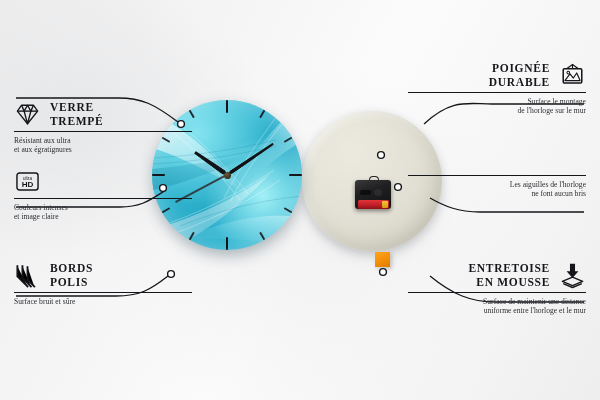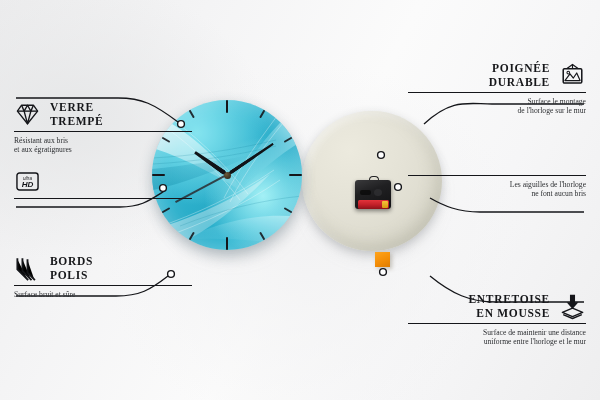--- a/index.html
+++ b/index.html
@@ -80,21 +80,21 @@
   .lab-title{
     font-family:"Liberation Serif",serif;font-weight:700;
     font-size:11.5px;line-height:13.5px;letter-spacing:.7px;color:#16171a;
     text-transform:uppercase;white-space:pre-line;
   }
   .lab-rule{height:1.4px;background:#15161a;margin:3px 0 3.5px;width:100%;}
   .lab-sub{
     font-family:"Liberation Serif",serif;font-size:7.6px;line-height:9.6px;
     color:#2c2e31;white-space:pre-line;
   }
-  .ico{flex:0 0 auto;width:27px;height:27px;display:block;font-style:italic;}
+  .ico{flex:0 0 auto;width:27px;height:27px;display:block;}
   .ico svg{display:block;width:27px;height:27px;}
 </style>
 </head>
 <body>
 
 <div id="stage">
 
   <div class="clock-shadow" style="left:300px;top:125px;width:146px;height:140px;"></div>
   <div class="clock-shadow" style="left:154px;top:118px;width:154px;height:148px;"></div>
 
@@ -220,38 +220,40 @@
               <path d="M4,12 L28,12"></path>
           <path d="M9,5 L12,12 L16,27 L20,12 L23,5"></path>
               <path d="M12,12 L16,5 L20,12"></path>
         </g>
           </svg>
       </span>
       <span class="lab-title">VERRE
 TREMPÉ</span>
     </div>
     <div class="lab-rule"></div>
-    <div class="lab-sub">Résistant aux bris
+    <div class="lab-sub">Résistant aux ultra
 et aux égratignures</div>
   </div>
 
   <div class="label left" style="top:168px;">
     <div class="lab-head">
       <span class="ico">
         <svg viewBox="0 0 32 32">
           <rect x="3.5" y="6" width="25" height="20" rx="3" fill="none" stroke="#15161a" stroke-width="1.7"></rect>
           <text x="16" y="14.2" text-anchor="middle" font-family="Liberation Sans, sans-serif" font-size="5.4" fill="#15161a">ultra</text>
           <text x="16" y="23" text-anchor="middle" font-family="Liberation Sans, sans-serif" font-size="9.6" font-weight="bold" fill="#15161a">HD</text>
         </svg>
       </span>
     </div>
     <div class="lab-rule"></div>
-  </div>
-
-  <div class="label left" style="top:255px;">
+    <div class="lab-sub">Couleurs intenses
+et image claire</div>
+  </div>
+
+  <div class="label left" style="top:262px;">
     <div class="lab-head">
       <span class="ico">
         <svg viewBox="0 0 32 32">
             <g stroke="#15161a" stroke-width="2.2" stroke-linecap="square">
           <path d="M4,5 L4,17 L16,29"></path>
               <path d="M10,5 L10,19 L20,29"></path>
               <path d="M16,6 L16,21 L24,29"></path>
         </g>
           </svg>
       </span>
@@ -280,21 +282,21 @@
     <div class="lab-sub">Surface le montage
 de l'horloge sur le mur</div>
   </div>
 
   <div class="label right" style="top:172px;">
     <div class="lab-rule"></div>
     <div class="lab-sub">Les aiguilles de l'horloge
 ne font aucun bris</div>
   </div>
 
-  <div class="label right" style="top:293px;">
+  <div class="label right" style="top:262px;">
     <div class="lab-head">
       <span class="ico">
         <svg viewBox="0 0 32 32">
           <path d="M13,2 L19,2 L19,11 L23,11 L16,19 L9,11 L13,11 Z" fill="#15161a"></path>
           <path d="M16,18 L28,23 L16,28 L4,23 Z" fill="none" stroke="#15161a" stroke-width="1.7" stroke-linejoin="round"></path>
           <path d="M5,25.6 L16,30.2 L27,25.6" fill="none" stroke="#15161a" stroke-width="1.7" stroke-linejoin="round"></path>
         </svg>
       </span>
       <span class="lab-title">ENTRETOISE
 EN MOUSSE</span>

